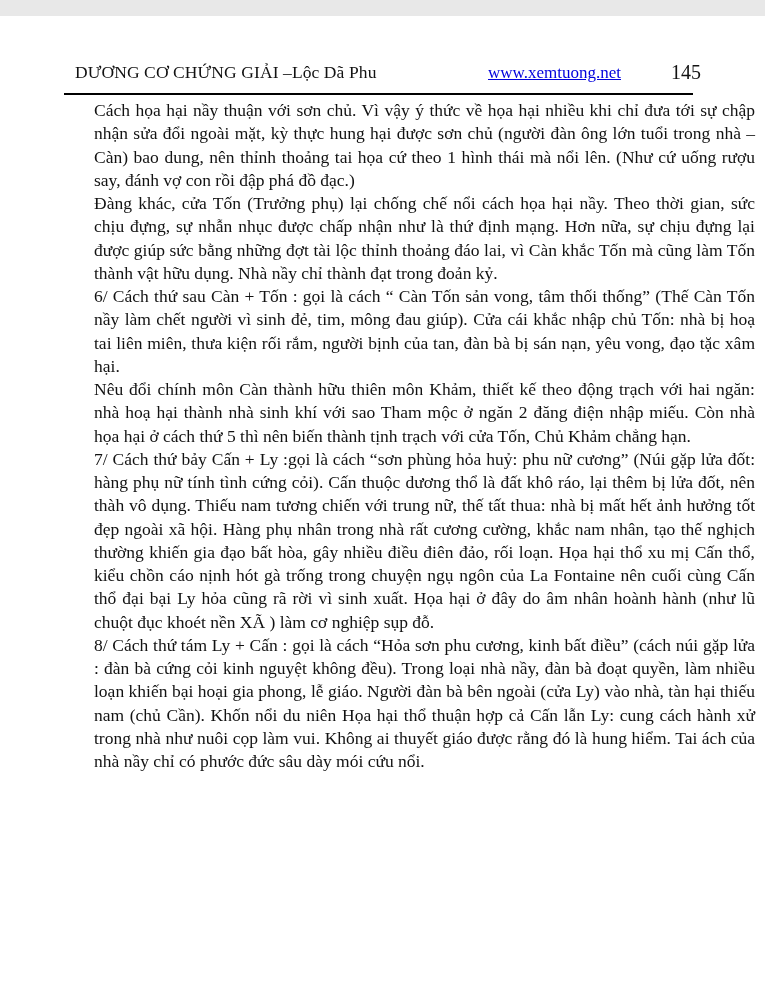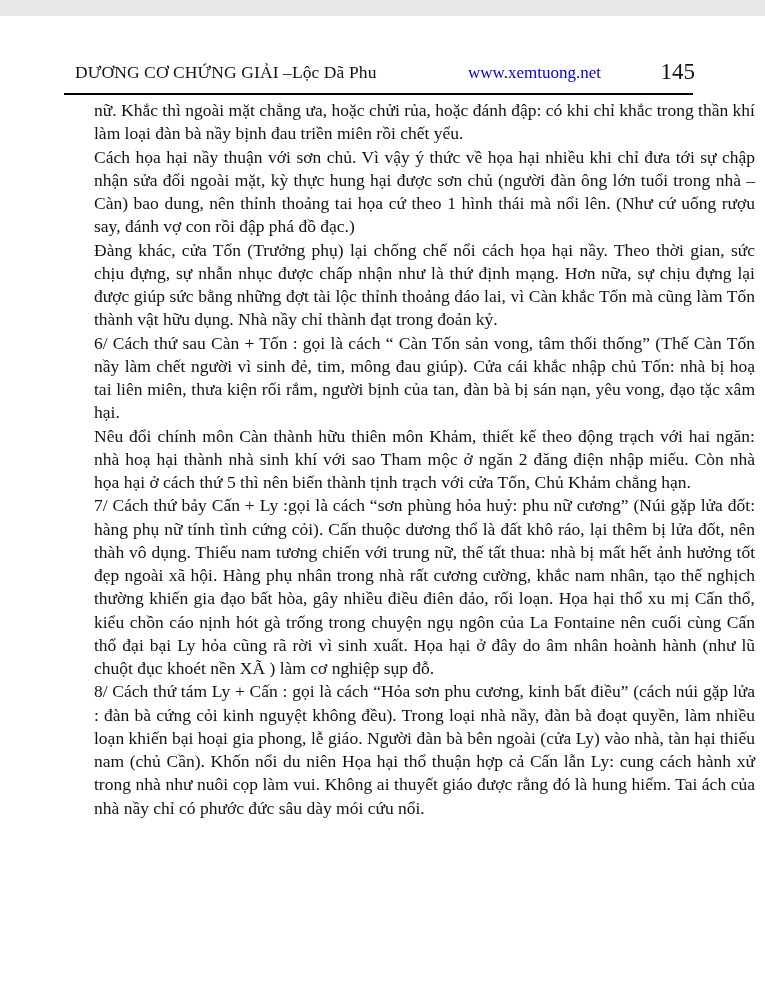--- a/index.html
+++ b/index.html
@@ -17,33 +17,34 @@
     position: absolute;
     left: 75px;
     top: 45px;
     font-size: 17.5px;
     line-height: 22px;
     white-space: nowrap;
     letter-spacing: 0.1px;
   }
   .hdr-link {
     position: absolute;
-    left: 468px;
+    left: 488px;
     top: 46px;
     font-size: 17px;
     line-height: 22px;
     color: #0000dd;
+    text-decoration: underline;
     white-space: nowrap;
     cursor: pointer;
   }
   .hdr-num {
     position: absolute;
     top: 45px;
-    right: 70px;
-    font-size: 23px;
+    right: 64px;
+    font-size: 20px;
     line-height: 22px;
   }
   .hdr-rule {
     position: absolute;
     left: 64px;
     top: 77px;
     width: 629px;
     height: 2px;
     background: #000000;
   }
@@ -68,21 +69,20 @@
   <div class="hdr-title">DƯƠNG CƠ CHỨNG GIẢI –Lộc Dã Phu</div>
 
   <a class="hdr-link" style="color: rgb(0, 0, 221);">www.xemtuong.net</a>
 
   <div class="hdr-num">145</div>
 
   <div class="hdr-rule"></div>
 
   <div class="body-text">
 
-    <p><span class="lead"></span><span>nữ. Khắc thì ngoài mặt chẳng ưa, hoặc chửi rủa, hoặc đánh đập: có khi chỉ khắc trong thần khí làm loại đàn bà nầy bịnh đau triền miên rồi chết yểu.</span></p>
 
     <p><span class="lead"></span><span>Cách họa hại nầy thuận với sơn chủ. Vì vậy ý thức về họa hại nhiều khi chỉ đưa tới sự chập nhận sửa đổi ngoài mặt, kỳ thực hung hại được sơn chủ (người đàn ông lớn tuổi trong nhà – Càn) bao dung, nên thỉnh thoảng tai họa cứ theo 1 hình thái mà nổi lên. (Như cứ uống rượu say, đánh vợ con rồi đập phá đồ đạc.)</span></p>
 
     <p><span class="lead"></span><span>Đàng khác, cửa Tốn (Trưởng phụ) lại chống chế nổi cách họa hại nầy. Theo thời gian, sức chịu đựng, sự nhẫn nhục được chấp nhận như là thứ định mạng. Hơn nữa, sự chịu đựng lại được giúp sức bằng những đợt tài lộc thỉnh thoảng đáo lai, vì Càn khắc Tốn mà cũng làm Tốn thành vật hữu dụng. Nhà nầy chỉ thành đạt trong đoản kỷ.</span></p>
 
     <p><span class="lead">6/ Cách thứ sau Càn + Tốn</span><span> : gọi là cách “ Càn Tốn sản vong, tâm thối thống” (Thế Càn Tốn nầy làm chết người vì sinh đẻ, tim, mông đau giúp). Cửa cái khắc nhập chủ Tốn: nhà bị hoạ tai liên miên, thưa kiện rối rắm, người bịnh của tan, đàn bà bị sán nạn, yêu vong, đạo tặc xâm hại.</span></p>
 
     <p><span class="lead"></span><span>Nêu đổi chính môn Càn thành hữu thiên môn Khảm, thiết kế theo động trạch với hai ngăn: nhà hoạ hại thành nhà sinh khí với sao Tham mộc ở ngăn 2 đăng điện nhập miếu. Còn nhà họa hại ở cách thứ 5 thì nên biến thành tịnh trạch với cửa Tốn, Chủ Khảm chẳng hạn.</span></p>
 
     <p><span class="lead">7/ Cách thứ bảy Cấn + Ly</span><span> :gọi là cách “sơn phùng hỏa huỷ: phu nữ cương” (Núi gặp lửa đốt: hàng phụ nữ tính tình cứng cỏi). Cấn thuộc dương thổ là đất khô ráo, lại thêm bị lửa đốt, nên thàh vô dụng. Thiếu nam tương chiến với trung nữ, thế tất thua: nhà bị mất hết ảnh hưởng tốt đẹp ngoài xã hội. Hàng phụ nhân trong nhà rất cương cường, khắc nam nhân, tạo thế nghịch thường khiến gia đạo bất hòa, gây nhiều điều điên đảo, rối loạn. Họa hại thổ xu mị Cấn thổ, kiểu chồn cáo nịnh hót gà trống trong chuyện ngụ ngôn của La Fontaine nên cuối cùng Cấn thổ đại bại Ly hỏa cũng rã rời vì sinh xuất. Họa hại ở đây do âm nhân hoành hành (như lũ chuột đục khoét nền XÃ ) làm cơ nghiệp sụp đỗ.</span></p>

